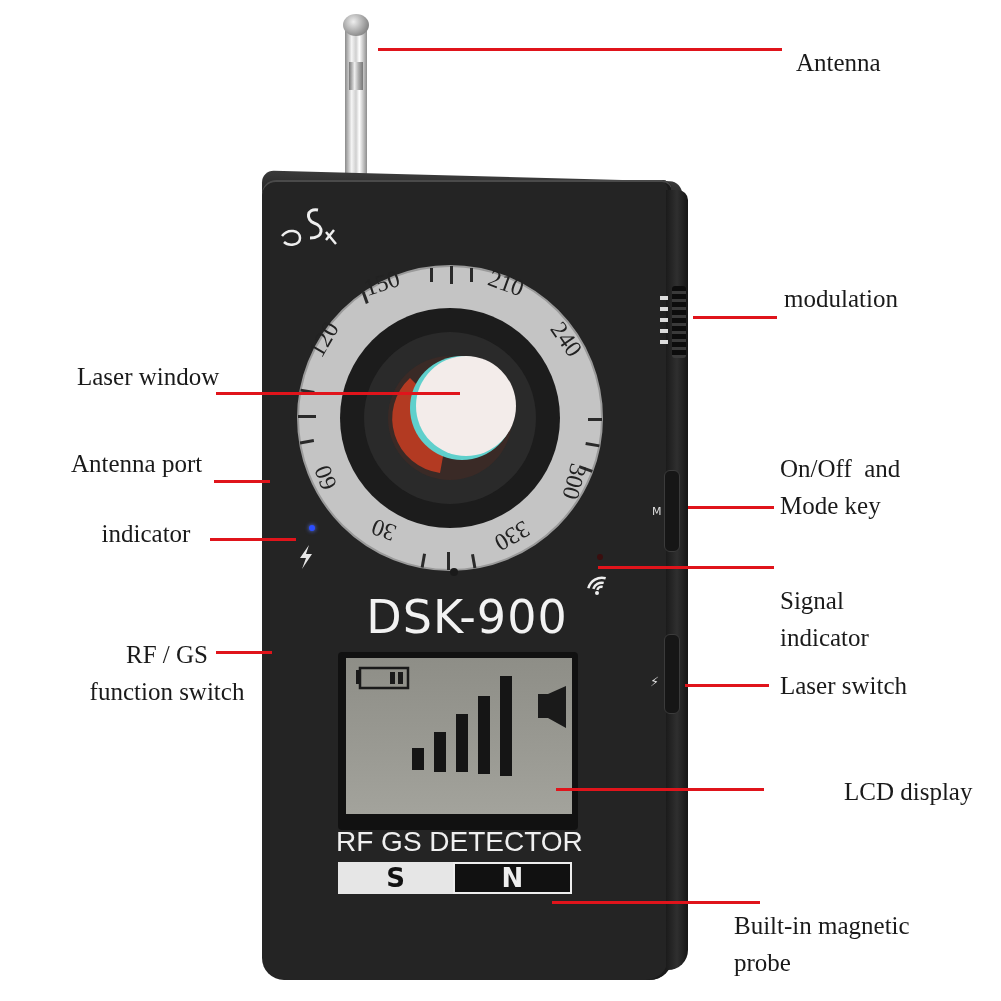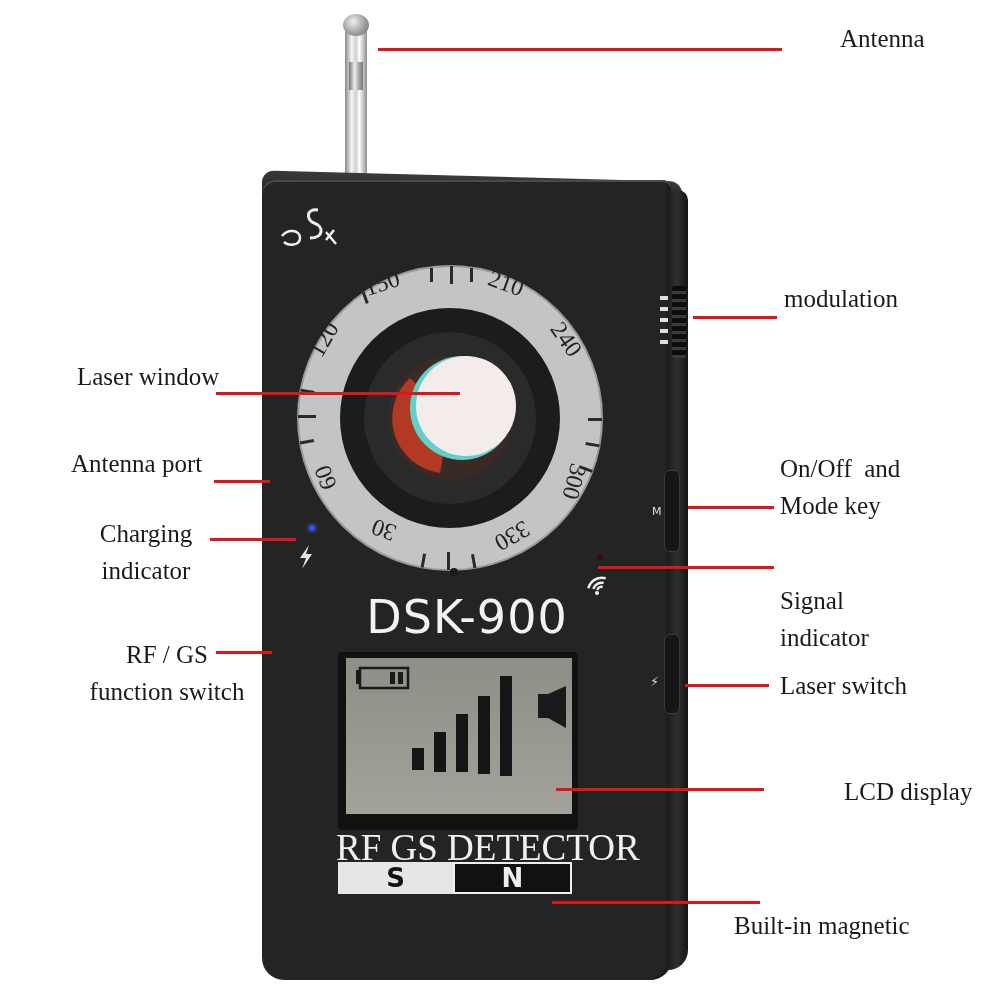--- a/index.html
+++ b/index.html
@@ -25,21 +25,21 @@
     background:linear-gradient(90deg,#1b1b1b,#2f2f2f 50%,#151515);border-radius:0 10px 20px 0;}
   .side-btn{position:absolute;background:#161616;border:1px solid #3b3b3b;border-radius:6px;}
   .logo{position:absolute;left:278px;top:206px;width:70px;height:46px;}
   .model{position:absolute;left:262px;top:590px;width:410px;text-align:center;color:#f2f2f2;
     font-family:"DejaVu Sans","Liberation Sans",sans-serif;font-size:46px;letter-spacing:1px;}
   .lcd-frame{position:absolute;left:338px;top:652px;width:240px;height:178px;background:#111;border-radius:4px;}
   .lcd{position:absolute;left:346px;top:658px;width:226px;height:156px;
     background:linear-gradient(180deg,#8e8e87 0%,#9a9a93 60%,#a3a39c 100%);}
   .lcd-bar{position:absolute;background:#151515;}
   .detector-text{position:absolute;left:336px;top:826px;width:250px;color:#f0f0f0;
-    font-family:Liberation Serif, serif;font-size:37px;letter-spacing:0px;white-space:nowrap;}
+    font-family:Liberation Sans, sans-serif;font-size:28px;letter-spacing:0px;white-space:nowrap;}
   .sn{position:absolute;left:338px;top:862px;width:234px;height:32px;display:flex;}
   .sn-s{flex:1;background:#e6e6e6;color:#111;text-align:center;font:bold 26px "DejaVu Sans",sans-serif;line-height:32px;}
   .sn-n{flex:1;background:#111;color:#eee;border:2px solid #eee;text-align:center;font:bold 26px "DejaVu Sans",sans-serif;line-height:28px;}
   .ring-svg{position:absolute;left:290px;top:258px;width:320px;height:320px;}
   .small-glyph{position:absolute;color:#ddd;font-family:"DejaVu Sans",sans-serif;}
 </style>
 </head>
 <body>
 
 <div class="antenna-rod"></div>
@@ -147,32 +147,31 @@
 <div class="line" style="left:216px;top:392px;width:244px;"></div>
 <div class="line" style="left:214px;top:480px;width:56px;"></div>
 <div class="line" style="left:210px;top:538px;width:86px;"></div>
 <div class="line" style="left:688px;top:506px;width:86px;"></div>
 <div class="line" style="left:598px;top:566px;width:176px;"></div>
 <div class="line" style="left:216px;top:651px;width:56px;"></div>
 <div class="line" style="left:685px;top:684px;width:84px;"></div>
 <div class="line" style="left:556px;top:788px;width:208px;"></div>
 <div class="line" style="left:552px;top:901px;width:208px;"></div>
 
-<div class="label" style="left:796px;top:20px;margin-left:44px;">Antenna</div>
+<div class="label" style="left:796px;top:44px;">Antenna</div>
 
 <div class="label" style="left:784px;top:280px;">
   <div>modulation</div>
 </div>
 
 <div class="label" style="left:77px;top:358px;">Laser window</div>
 
 <div class="label" style="left:71px;top:445px;">Antenna port</div>
 
 <div class="label center" style="left:84px;top:515px;width:124px;">
-  <div>Charging</div>
   <div>indicator</div>
 </div>
 
 <div class="label" style="left:780px;top:450px;">
   <div style="white-space:pre;">On/Off  and</div>
   <div>Mode key</div>
 </div>
 
 <div class="label" style="left:780px;top:546px;margin-top:36px;">
   <div>Signal</div>
@@ -183,13 +182,14 @@
   <div>RF / GS</div>
   <div>function switch</div>
 </div>
 
 <div class="label" style="left:780px;top:667px;">Laser switch</div>
 
 <div class="label" style="left:808px;top:773px;margin-left:36px;">LCD display</div>
 
 <div class="label" style="left:734px;top:907px;">
   <div>Built-in magnetic</div>
+  <div>probe</div>
 </div>
 
 </body></html>

